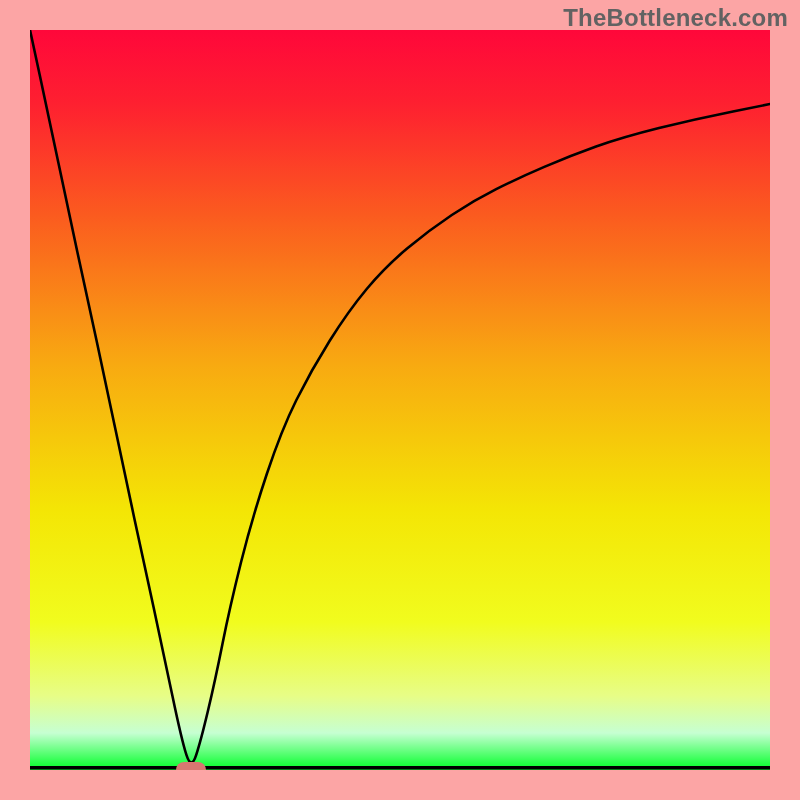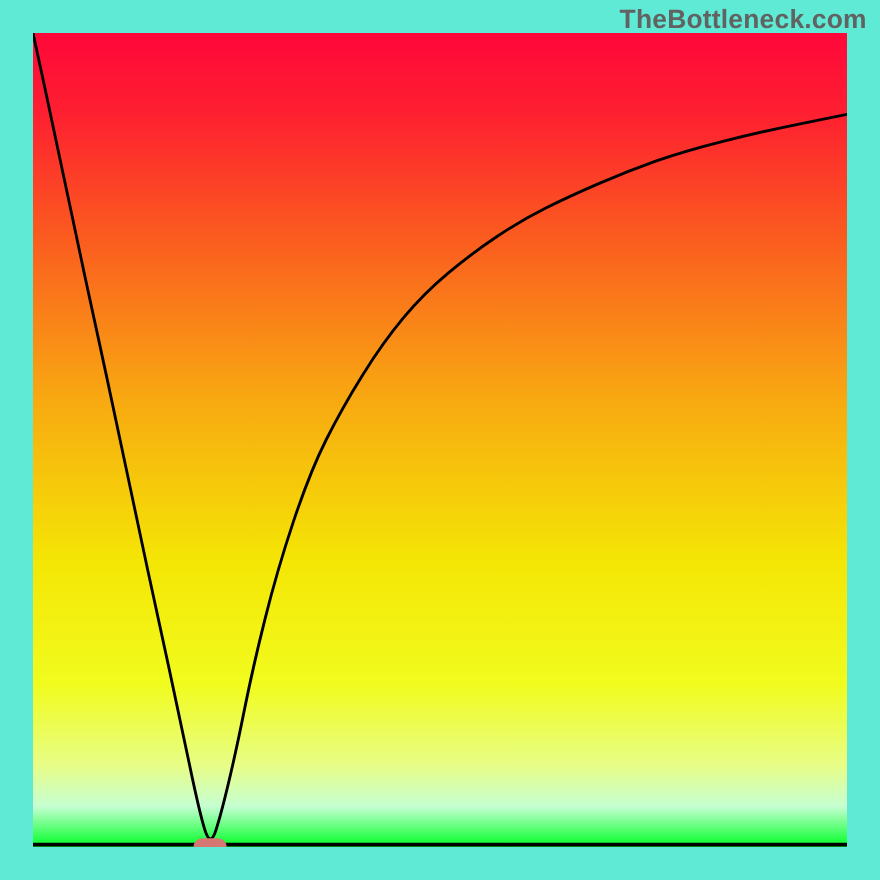--- a/index.html
+++ b/index.html
@@ -8,21 +8,21 @@
     width: 800px;
     height: 800px;
     overflow: hidden;
     background: #000;
     font-family: Arial, Helvetica, sans-serif;
   }
   .frame {
     position: relative;
     width: 800px;
     height: 800px;
-    background: #5eead4;
+    background: #fca5a5;
   }
   .watermark {
     position: absolute;
     top: 4px;
     right: 12px;
     color: #626262;
     font-size: 24px;
     font-weight: bold;
     letter-spacing: 0.2px;
     z-index: 3;

